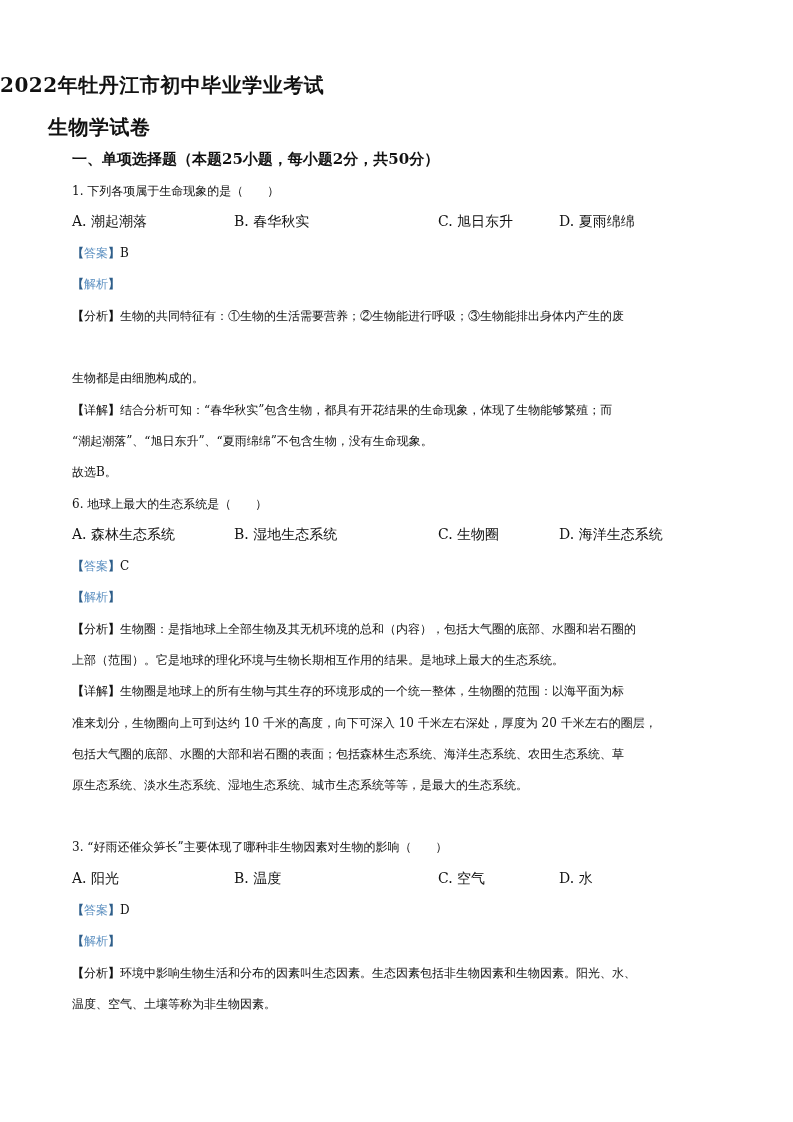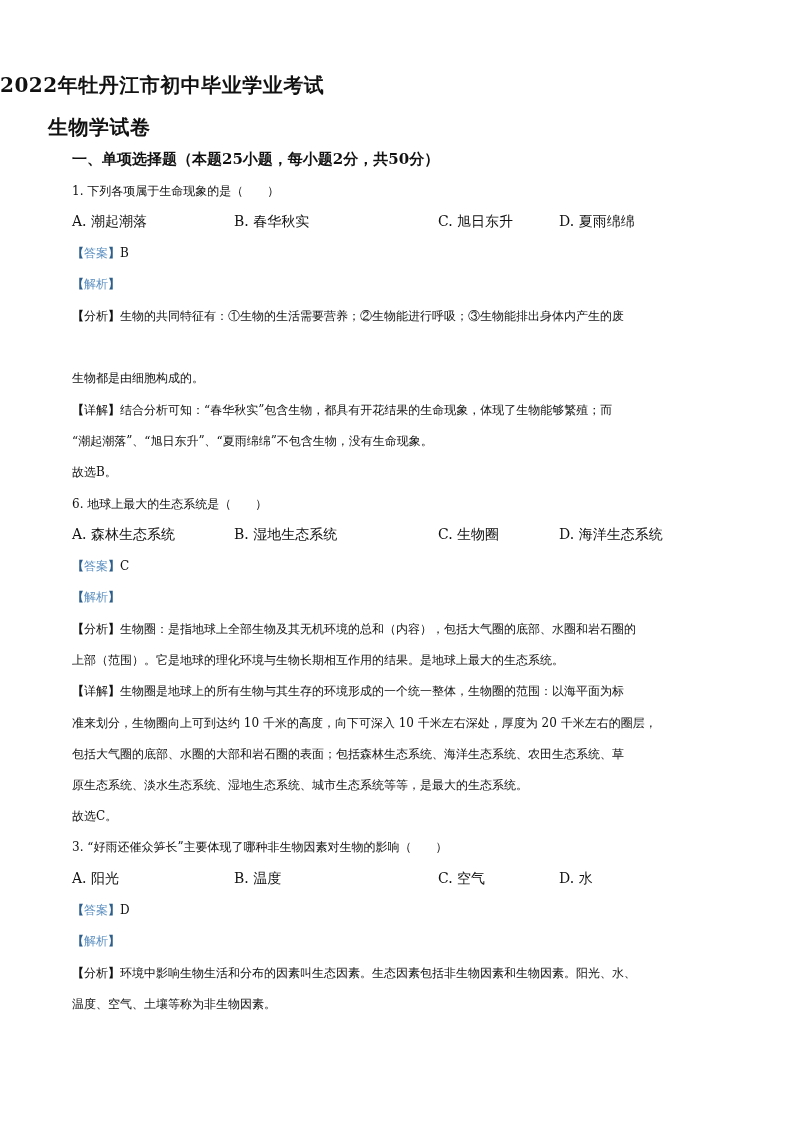--- a/index.html
+++ b/index.html
@@ -79,21 +79,20 @@
   <div class="line" style="top:620px">
     <span class="tag-dark"><span>【</span><span class="lbl">分析</span><span>】</span></span><span>生物圈：是指地球上全部生物及其无机环境的总和（内容），包括大气圈的底部、水圈和岩石圈的</span>
   </div>
   <div class="line" style="top:651px">上部（范围）。它是地球的理化环境与生物长期相互作用的结果。是地球上最大的生态系统。</div>
   <div class="line" style="top:682px">
     <span class="tag-dark"><span>【</span><span class="lbl">详解</span><span>】</span></span><span>生物圈是地球上的所有生物与其生存的环境形成的一个统一整体，生物圈的范围：以海平面为标</span>
   </div>
   <div class="line" style="top:714px">准来划分，生物圈向上可到达约 10 千米的高度，向下可深入 10 千米左右深处，厚度为 20 千米左右的圈层，</div>
   <div class="line" style="top:745px">包括大气圈的底部、水圈的大部和岩石圈的表面；包括森林生态系统、海洋生态系统、农田生态系统、草</div>
   <div class="line" style="top:776px">原生态系统、淡水生态系统、湿地生态系统、城市生态系统等等，是最大的生态系统。</div>
-  <div class="line" style="top:807px">故选C。</div>
 
   <div class="line" style="top:838px">3. “好雨还催众笋长”主要体现了哪种非生物因素对生物的影响（　　）</div>
   <div class="opts" style="top:870px">
     <span class="opt a">A. 阳光</span>
     <span class="opt b">B. 温度</span>
     <span class="opt c">C. 空气</span>
     <span class="opt d">D. 水</span>
   </div>
   <div class="line" style="top:901px">
     <span class="tag"><span class="br">【</span><span>答案</span><span class="br">】</span></span><span>D</span>

